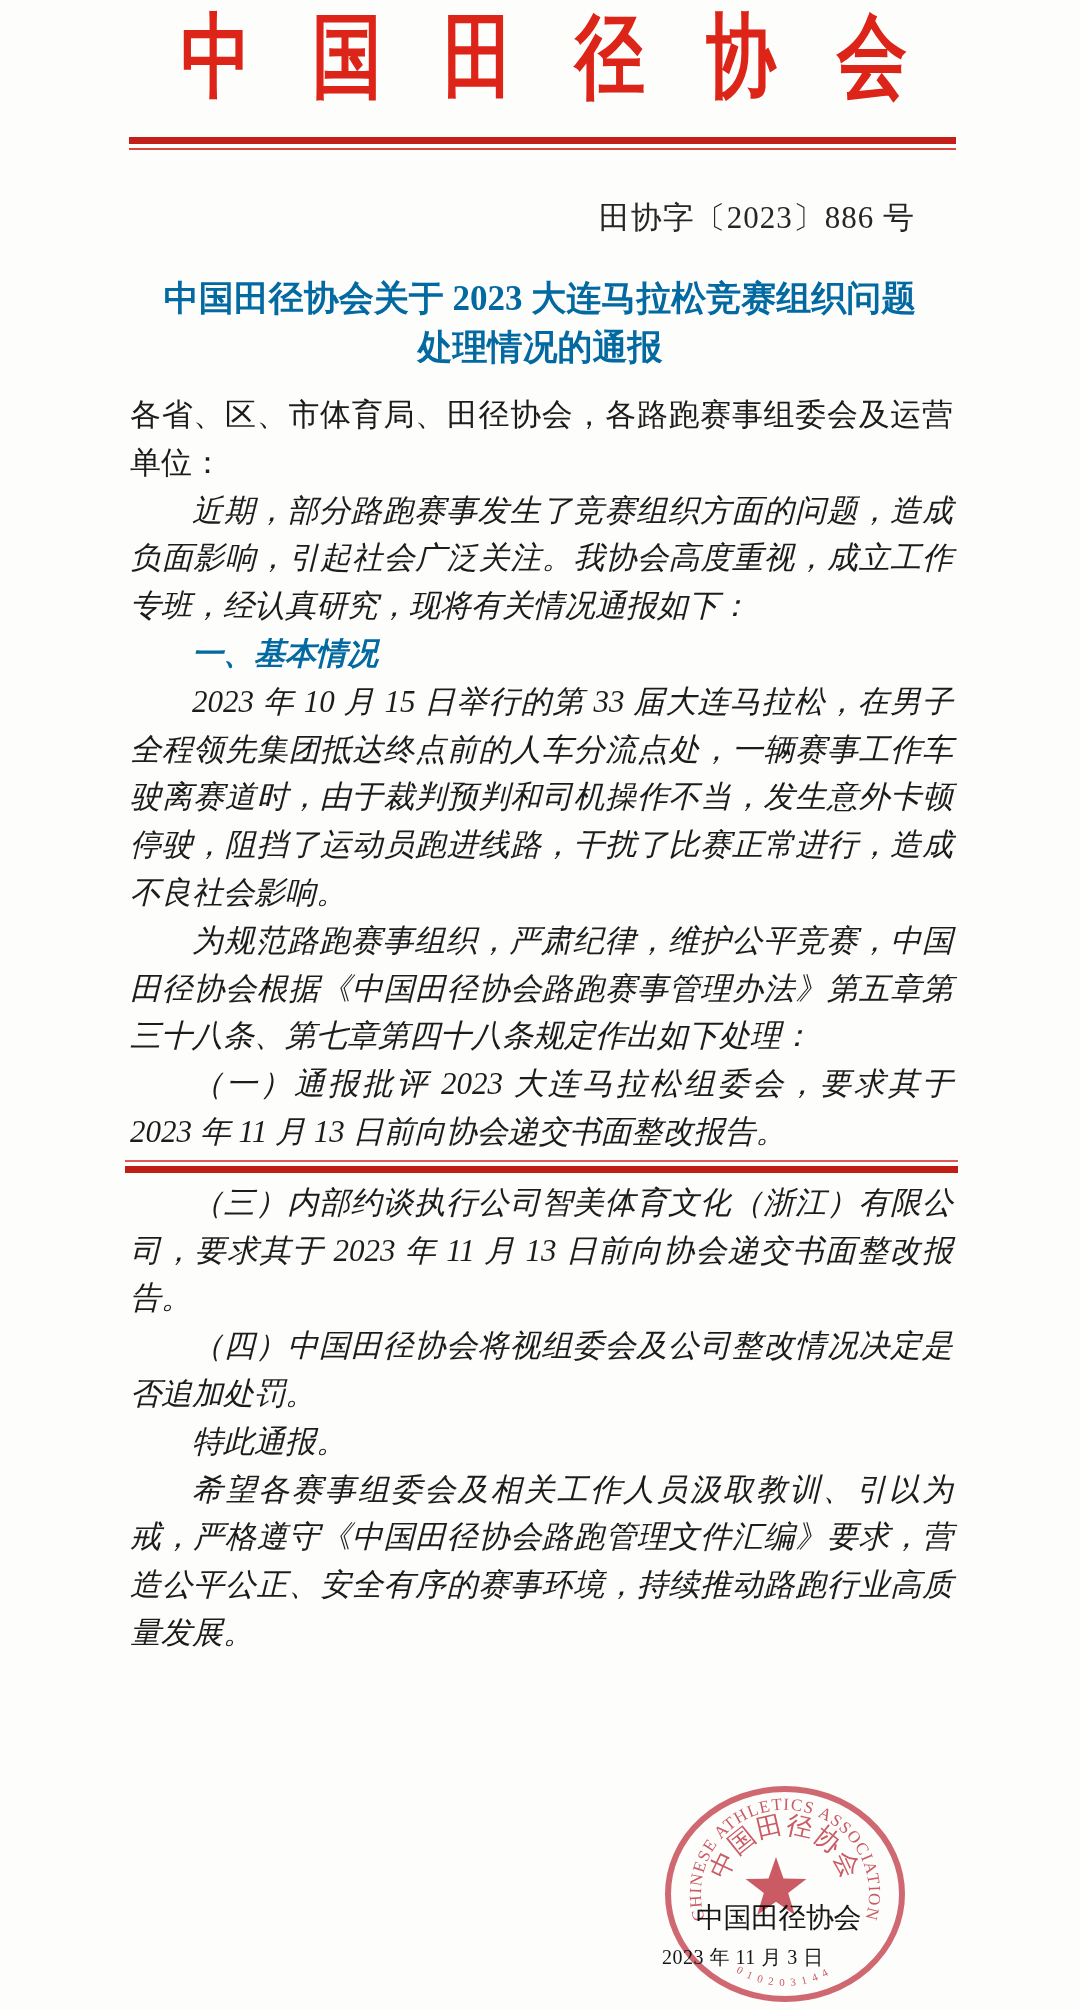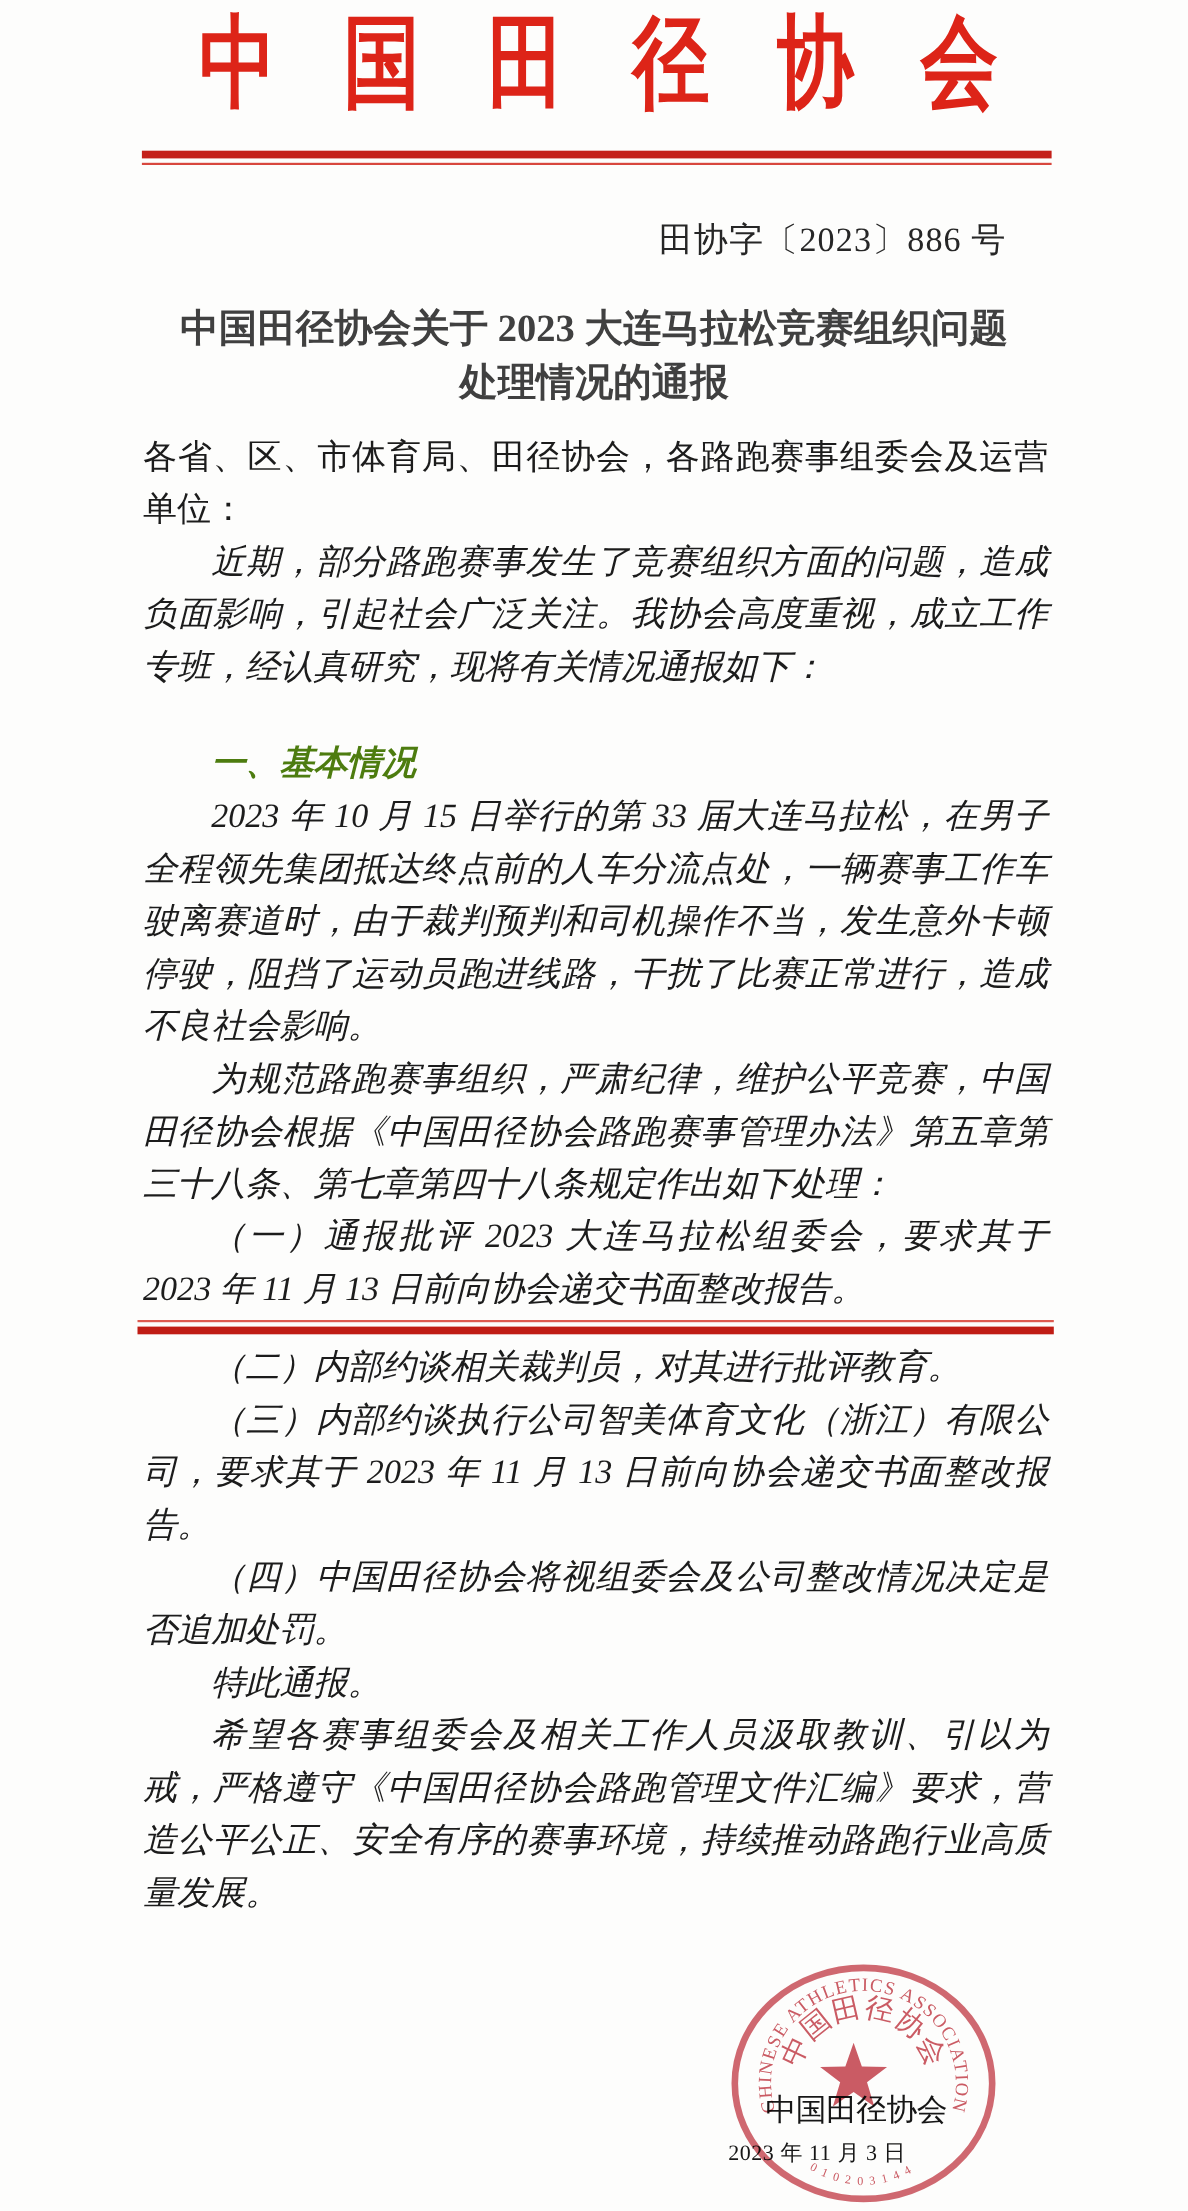--- a/index.html
+++ b/index.html
@@ -30,33 +30,33 @@
 
   
   .doc-number{
     position:absolute;top:197px;left:130px;width:785px;
     text-align:right;font-size:31px;letter-spacing:1px;color:#262626;
   }
 
   
   .title{
     position:absolute;top:274px;left:0;width:1080px;
-    text-align:center;font-weight:bold;font-size:35px;line-height:49px;color:#404040;
+    text-align:center;font-weight:bold;font-size:35px;line-height:49px;color:#0369a1;
   }
 
   
   .body{
     position:absolute;top:391px;left:130px;width:823px;
     font-size:31px;line-height:47.8px;
     text-align:justify;text-align-last:left;
     color:#1c1c1c;
   }
   .body p{margin:0;}
   .body p.indent{text-indent:2em;font-style:italic;}
-  .body p.bold{font-weight:bold;color:#4d7c0f;margin-top:40px;}
+  .body p.bold{font-weight:bold;color:#0369a1;}
 
   
   .separator{margin:4px -5px 6px;}
   .separator .thin{height:2px;background:#dd5a50;}
   .separator .thick{height:7px;background:#c01d15;margin-top:4px;}
 
   
   .sig-org{
     position:absolute;top:1899px;left:696px;
     font-size:28px;letter-spacing:-0.5px;color:#161616;
@@ -105,21 +105,20 @@
     <p class="indent bold">一、基本情况</p>
     <p class="indent">2023 年 10 月 15 日举行的第 33 届大连马拉松，在男子全程领先集团抵达终点前的人车分流点处，一辆赛事工作车驶离赛道时，由于裁判预判和司机操作不当，发生意外卡顿停驶，阻挡了运动员跑进线路，干扰了比赛正常进行，造成不良社会影响。</p>
     <p class="indent">为规范路跑赛事组织，严肃纪律，维护公平竞赛，中国田径协会根据《中国田径协会路跑赛事管理办法》第五章第三十八条、第七章第四十八条规定作出如下处理：</p>
     <p class="indent">（一）通报批评 2023 大连马拉松组委会，要求其于 2023 年 11 月 13 日前向协会递交书面整改报告。</p>
 
     <div class="separator">
       <div class="thin"></div>
       <div class="thick"></div>
     </div>
 
-    <p class="indent">（二）内部约谈相关裁判员，对其进行批评教育。</p>
     <p class="indent">（三）内部约谈执行公司智美体育文化（浙江）有限公司，要求其于 2023 年 11 月 13 日前向协会递交书面整改报告。</p>
     <p class="indent">（四）中国田径协会将视组委会及公司整改情况决定是否追加处罚。</p>
     <p class="indent">特此通报。</p>
     <p class="indent">希望各赛事组委会及相关工作人员汲取教训、引以为戒，严格遵守《中国田径协会路跑管理文件汇编》要求，营造公平公正、安全有序的赛事环境，持续推动路跑行业高质量发展。</p>
   </div>
 
   <div class="sig-org">中国田径协会</div>
   <div class="sig-date">2023 年 11 月 3 日</div>
 
   <svg class="seal" viewBox="0 0 252 228" aria-hidden="true">

